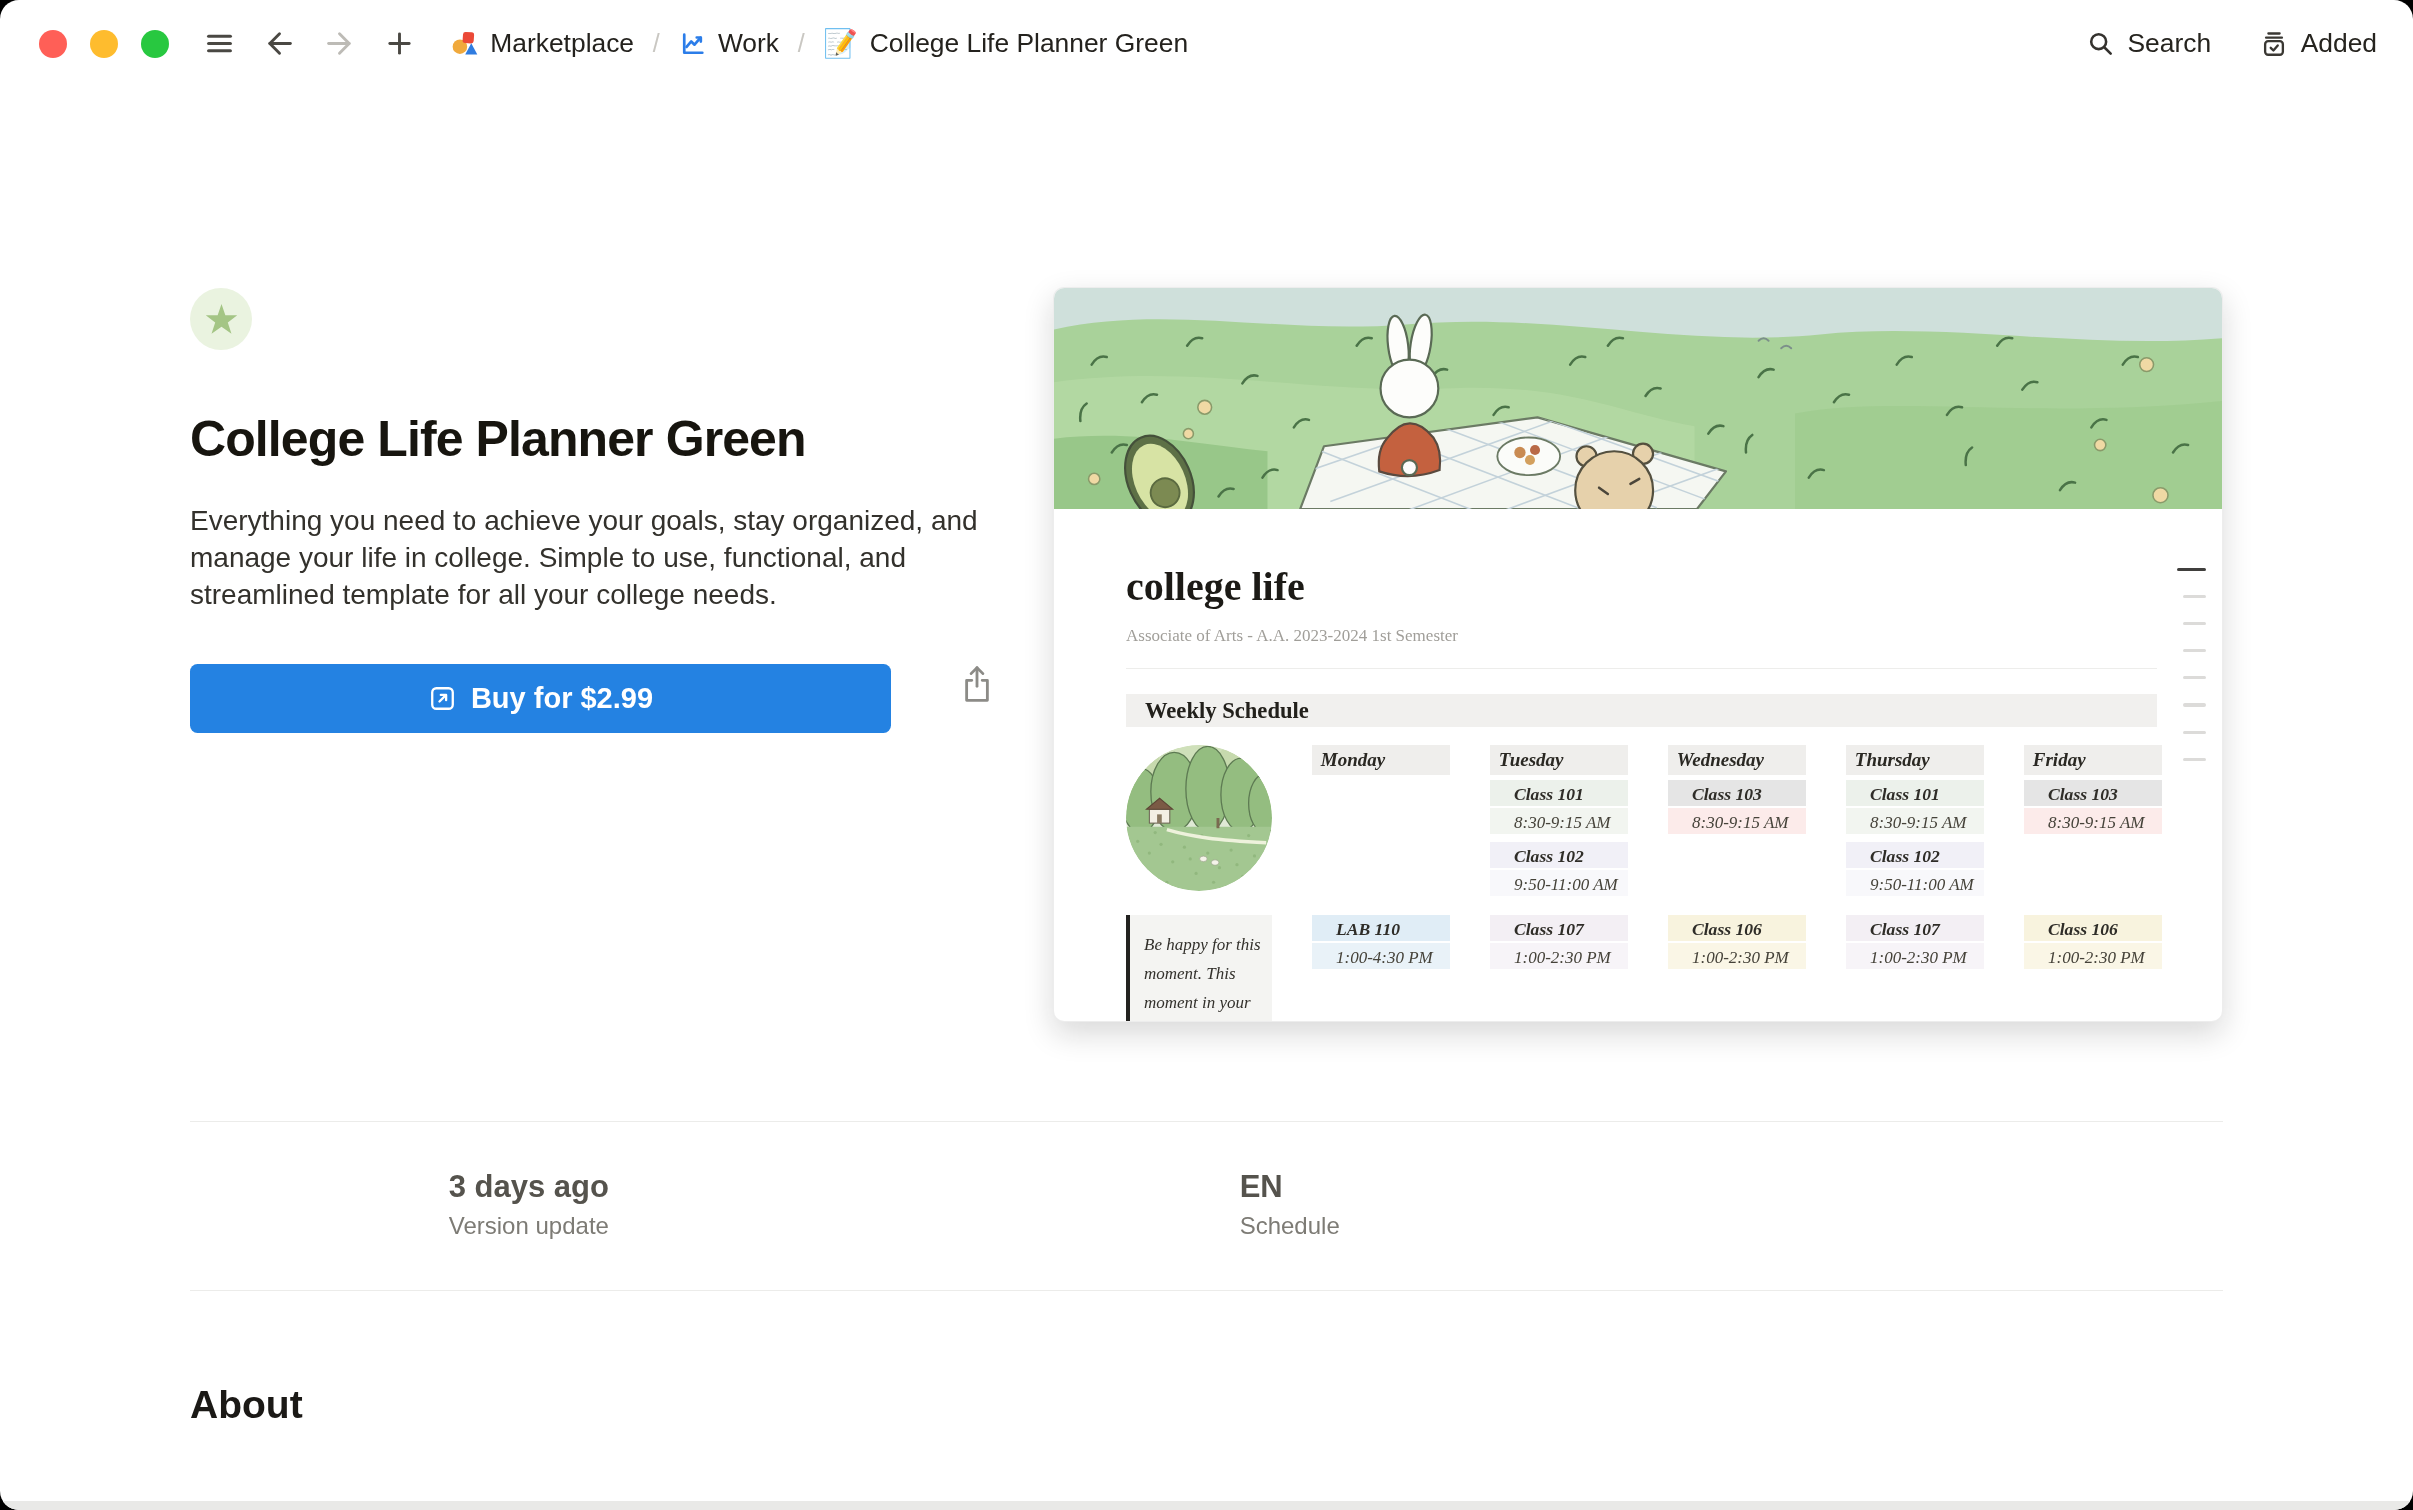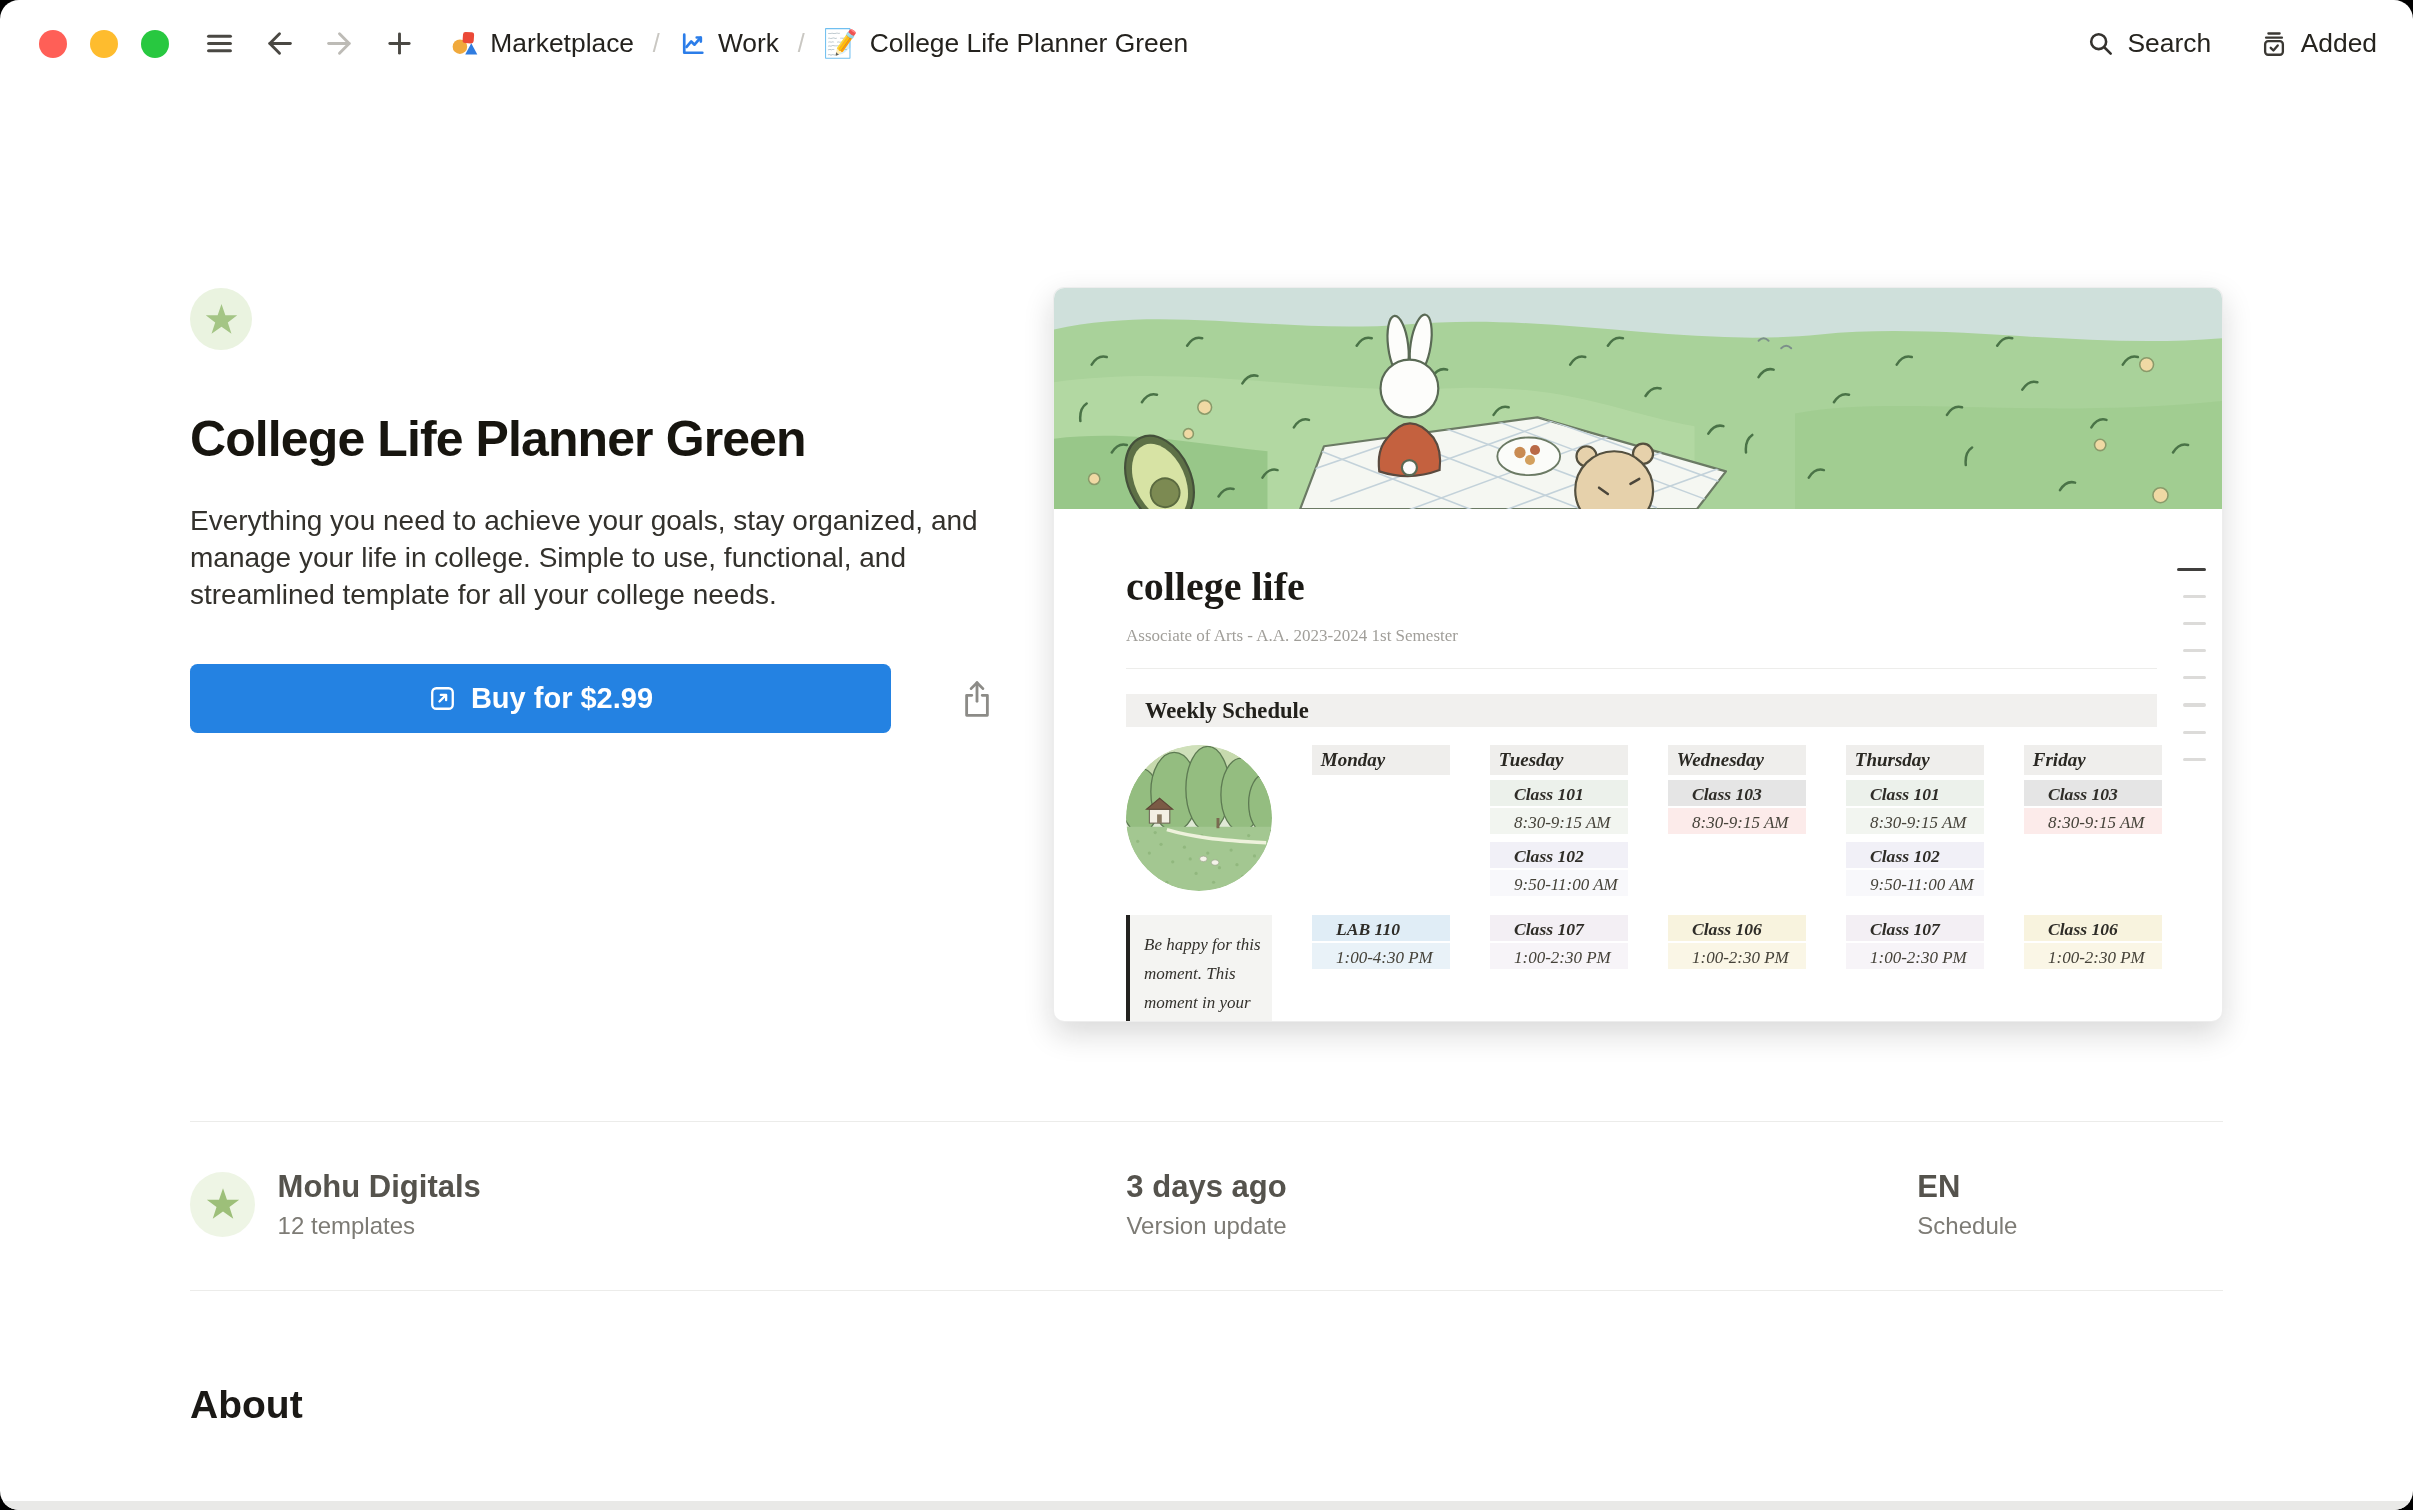--- a/index.html
+++ b/index.html
@@ -23,21 +23,21 @@
 
   
   .content { width:2033px; margin:0 auto; }
   .hero { display:flex; margin-top:200px; }
   .hero-left { width:863px; padding-top:1.3px; }
 
   .star-badge { width:62px; height:62px; border-radius:50%; background:#eaf3e0; display:flex; align-items:center; justify-content:center; }
   .star-badge svg { width:35px; height:35px; }
   .hero h1 { margin-top:60px; font-size:50px; font-weight:700; letter-spacing:-0.9px; color:#17150f; }
   .hero-desc { margin-top:35px; width:842px; font-size:28px; line-height:1.32; color:#33312c; }
-  .buy-row { margin-top:50px; display:flex; align-items:center; gap:68px; }
+  .buy-row { margin-top:50px; display:flex; align-items:flex-start; gap:68px; }
   .buy-btn { width:701px; height:69px; background:#2482e2; border:none; border-radius:7.5px; color:#fff;
              font-size:29px; font-weight:700; font-family:inherit; display:flex; align-items:center; justify-content:center; gap:14px; cursor:pointer; }
   .share-btn { background:none; border:none; cursor:pointer; padding:0; line-height:0; }
 
   
   .card { position:relative; width:1170px; height:735px; margin-left:0; background:#fff; border-radius:11.3px;
           border:0.6px solid rgba(0,0,0,0.07); box-shadow:0 11.3px 30px rgba(20,20,20,0.16); overflow:hidden; }
   .card-cover { width:100%; height:221px; display:block; }
   .card-body { padding:0 65px 0 72px; font-family:"Liberation Serif", serif; }
   .nb-title { margin-top:54px; font-size:40px; font-weight:700; color:#1c1a16; }
@@ -421,31 +421,20 @@
               </div>
             </div>
           </div>
 
         </div>
       </div>
     </div>
 
     <div class="meta-div"></div>
     <div class="meta">
-      <div class="creator">
-        <div class="avatar">
-          <svg viewBox="0 0 100 100">
-            <path d="M50 6 L61 38 L95 38 L68 58.5 L78.5 91 L50 71 L21.5 91 L32 58.5 L5 38 L39 38 Z" fill="#9dbf79"></path>
-          </svg>
-        </div>
-        <div>
-          <div class="meta-title">Mohu Digitals</div>
-          <div class="meta-sub">12 templates</div>
-        </div>
-      </div>
       <div class="meta-center">
         <div class="meta-title">3 days ago</div>
         <div class="meta-sub">Version update</div>
       </div>
       <div class="meta-right">
         <div class="meta-title">EN</div>
         <div class="meta-sub">Schedule</div>
       </div>
     </div>
 

